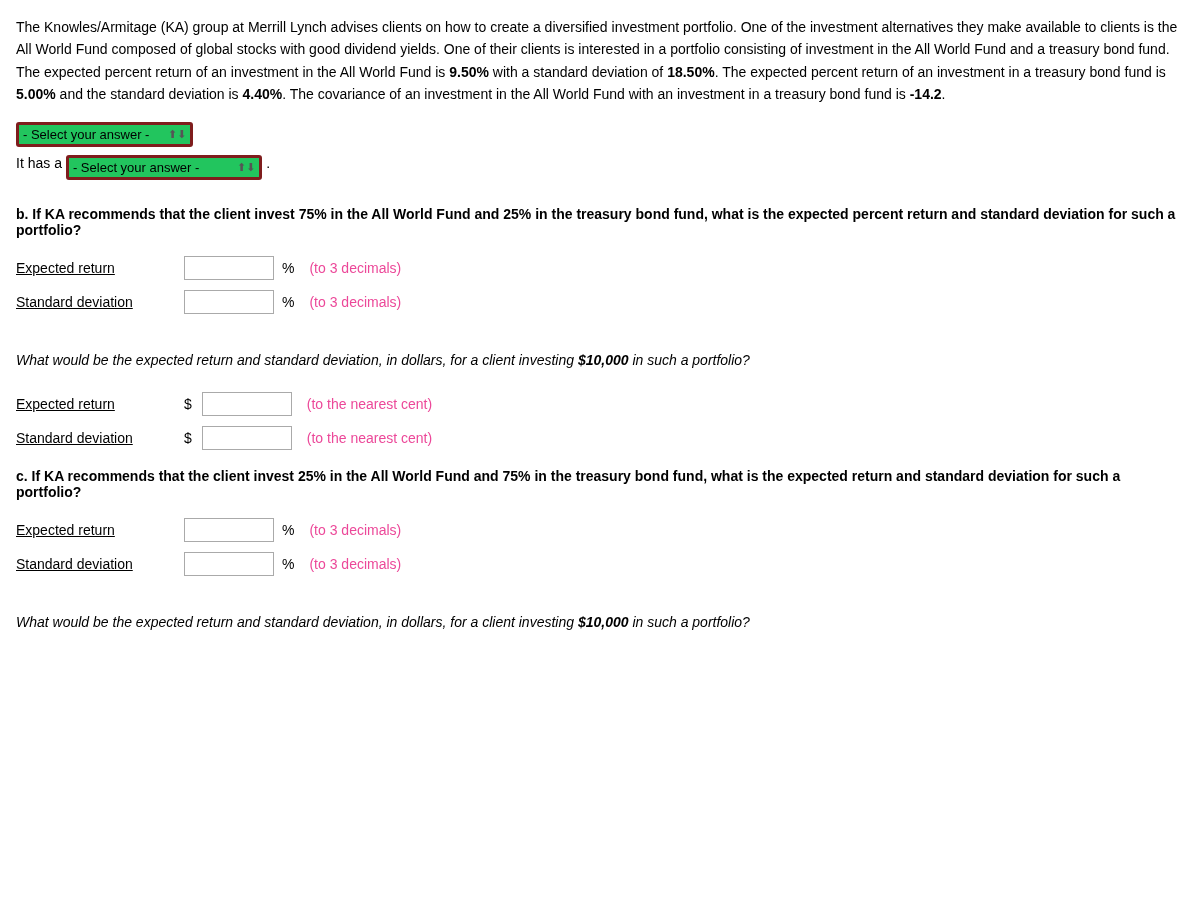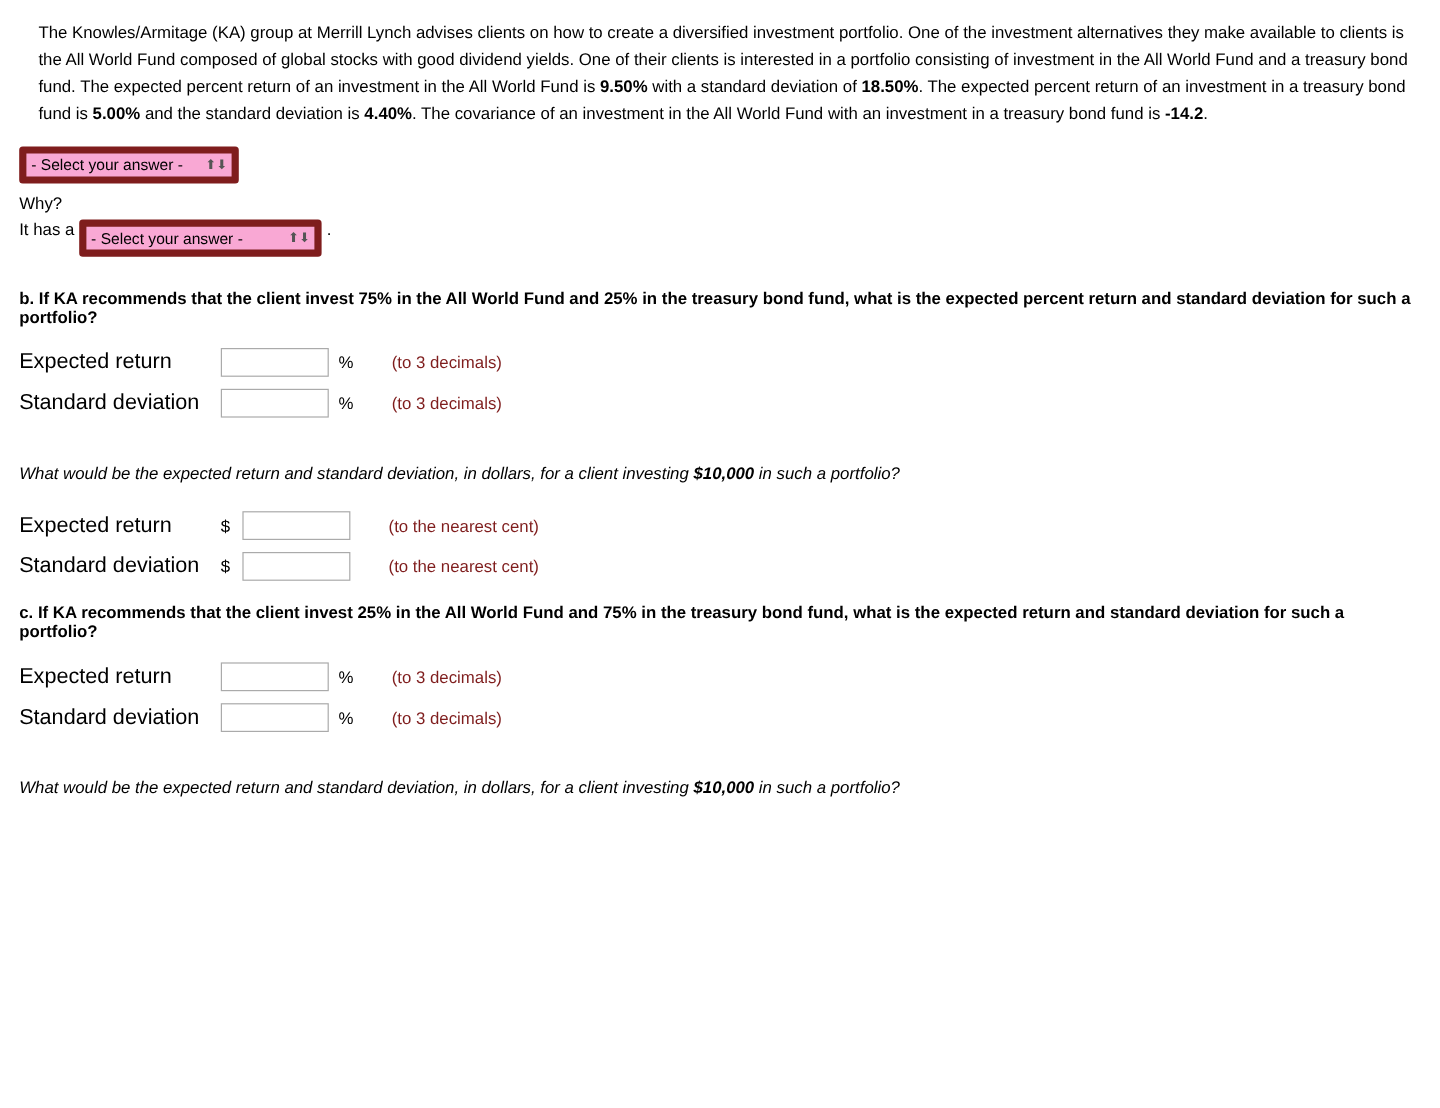--- a/index.html
+++ b/index.html
@@ -13,43 +13,42 @@
       font-size: 14px;
       background: #fff;
       color: #000;
       padding: 16px;
       max-width: 1200px;
     }
 
     .intro-text {
       line-height: 1.6;
       margin-bottom: 16px;
-      margin-left: 16px;
     }
 
     .bold {
       font-weight: bold;
     }
 
     .section {
       margin-bottom: 18px;
     }
 
     .question-label {
       font-weight: bold;
       margin-bottom: 8px;
     }
 
     .select-wrapper {
       display: inline-flex;
       align-items: center;
-      border: 6px solid #7f1d1d;
+      border: 3px solid #7f1d1d;
       border-radius: 3px;
       padding: 2px 4px;
-      background: #f9a8d4;
+      background: #22c55e;
       margin-bottom: 8px;
     }
 
     .select-wrapper select {
       border: none;
       outline: none;
       font-size: 13px;
       background: transparent;
       cursor: pointer;
       appearance: none;
@@ -76,21 +75,22 @@
 
     .input-row {
       display: flex;
       align-items: center;
       margin-bottom: 10px;
       gap: 8px;
     }
 
     .input-label {
       width: 160px;
-      font-size: 18px;
+      font-size: 14px;
+      text-decoration: underline;
     }
 
     .text-input {
       width: 90px;
       height: 24px;
       border: 1px solid #aaa;
       padding: 2px 4px;
       font-size: 13px;
     }
 
@@ -101,22 +101,22 @@
       padding: 2px 4px;
       font-size: 13px;
     }
 
     .unit-label {
       font-size: 14px;
     }
 
     .hint-label {
       font-size: 14px;
-      color: #7f1d1d;
-      margin-left: 24px;
+      color: #ec4899;
+      margin-left: 7px;
     }
 
     .dollar-prefix {
       font-size: 14px;
       margin-right: 2px;
     }
 
     .sub-section {
       margin-top: 14px;
       margin-bottom: 14px;
@@ -138,23 +138,20 @@
 
   <div class="select-wrapper">
     <select>
       <option>- Select your answer -</option>
       <option>All World Fund</option>
       <option>Treasury bond fund</option>
     </select>
     <span class="select-arrow">⬆⬇</span>
   </div>
 
-  <div class="why-line">
-    <span>Why?</span>
-  </div>
 
   <div class="it-has-line">
     <span>It has a</span>
     <div class="select-wrapper">
       <select>
         <option>- Select your answer -</option>
         <option>higher standard deviation</option>
         <option>lower standard deviation</option>
         <option>higher expected return</option>
         <option>lower expected return</option>

